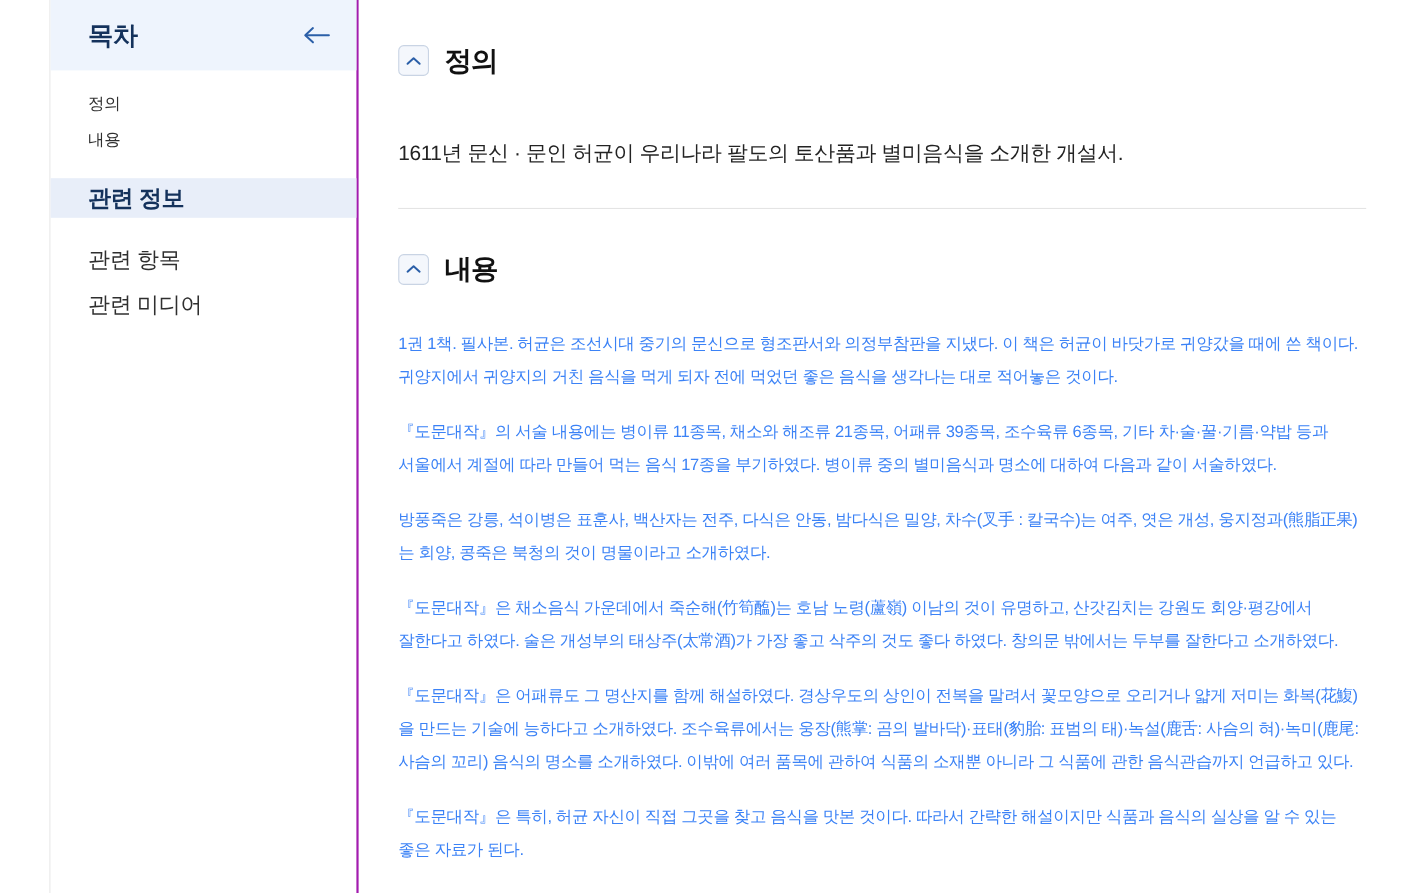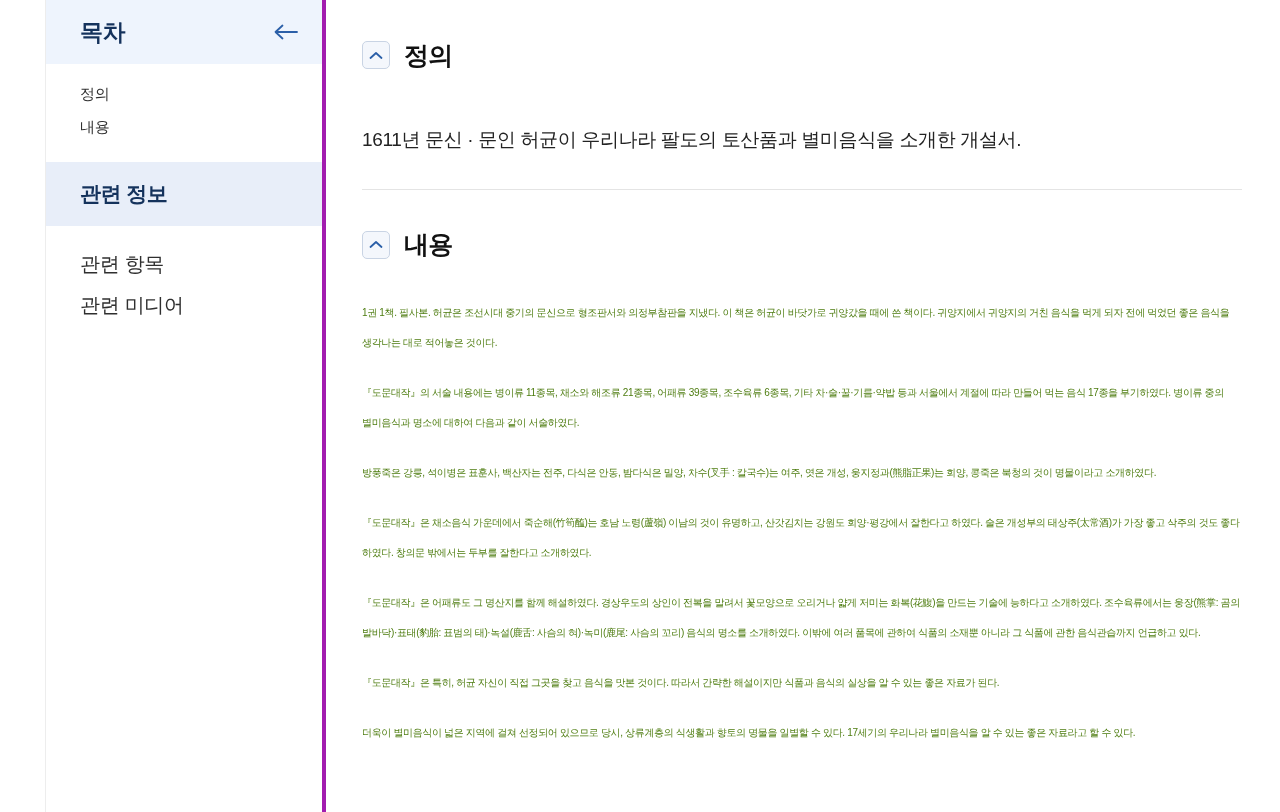--- a/index.html
+++ b/index.html
@@ -31,21 +31,21 @@
     top: 0; right: -1px;
     width: 1px; height: 100%;
     background: #ededed;
   }
 
   
   .sidebar {
     width: 280px;
     flex: 0 0 280px;
     background: #ffffff;
-    border-right: 4px solid #a21caf;
+    border-right: 2px solid #a21caf;
     position: relative;
   }
   .toc-header {
     height: 64px;
     background: #eef4fd;
     display: flex;
     align-items: center;
     justify-content: space-between;
     padding: 0 22px 0 34px;
   }
@@ -66,21 +66,21 @@
   }
   .toc-item {
     font-size: 15px;
     color: #2f2f2f;
     padding: 7px 0 7px 34px;
     cursor: pointer;
     letter-spacing: -0.3px;
   }
 
   .related-header {
-    height: 64px;
+    height: 36px;
     background: #e8eef9;
     display: flex;
     align-items: center;
     padding: 0 0 0 34px;
   }
   .related-header .title {
     font-size: 21px;
     font-weight: bold;
     color: #14325c;
     letter-spacing: -0.5px;
@@ -130,23 +130,23 @@
     color: #111111;
     letter-spacing: -0.8px;
   }
   .divider {
     height: 1px;
     background: #e4e4e4;
     margin: 34px 0 0 0;
   }
   .body-text p {
     margin: 0 0 20px 0;
-    font-size: 10px;
+    font-size: 15px;
     line-height: 30px;
-    color: #4d7c0f;
+    color: #3b82f6;
     letter-spacing: -0.35px;
     word-break: keep-all;
   }
   .body-text p:last-child { margin-bottom: 0; }
   .lead {
     font-size: 19px;
     line-height: 30px;
     color: #232323;
     letter-spacing: -0.35px;
     margin: 16px 0 0 0;

